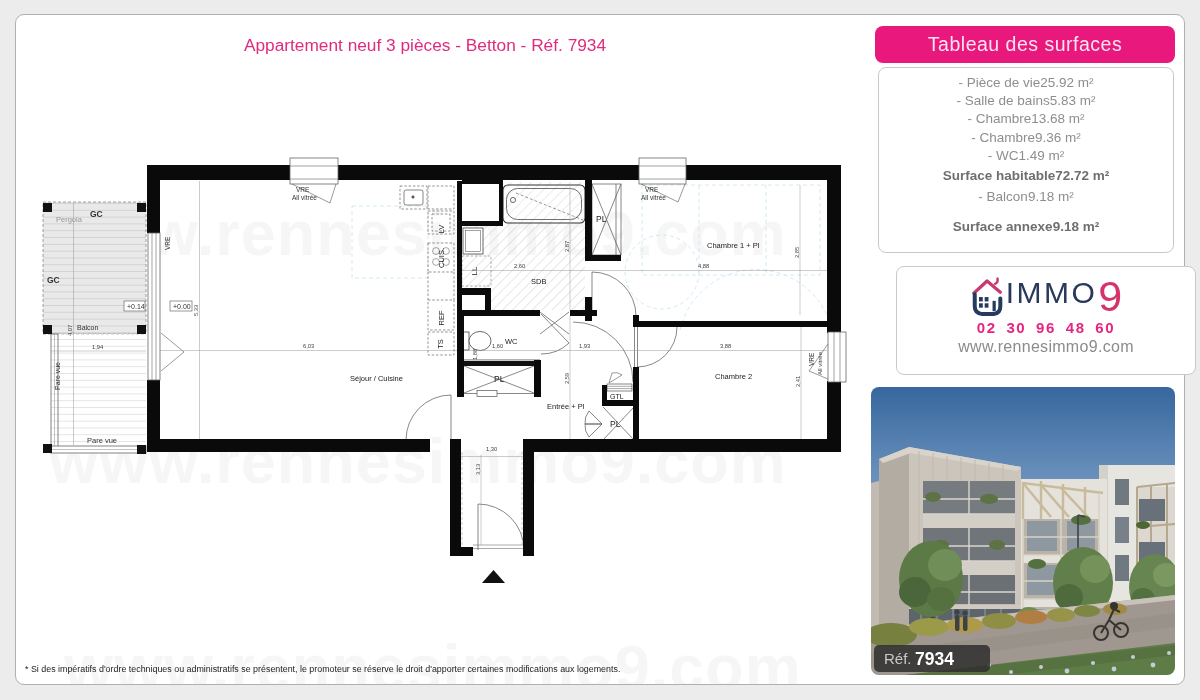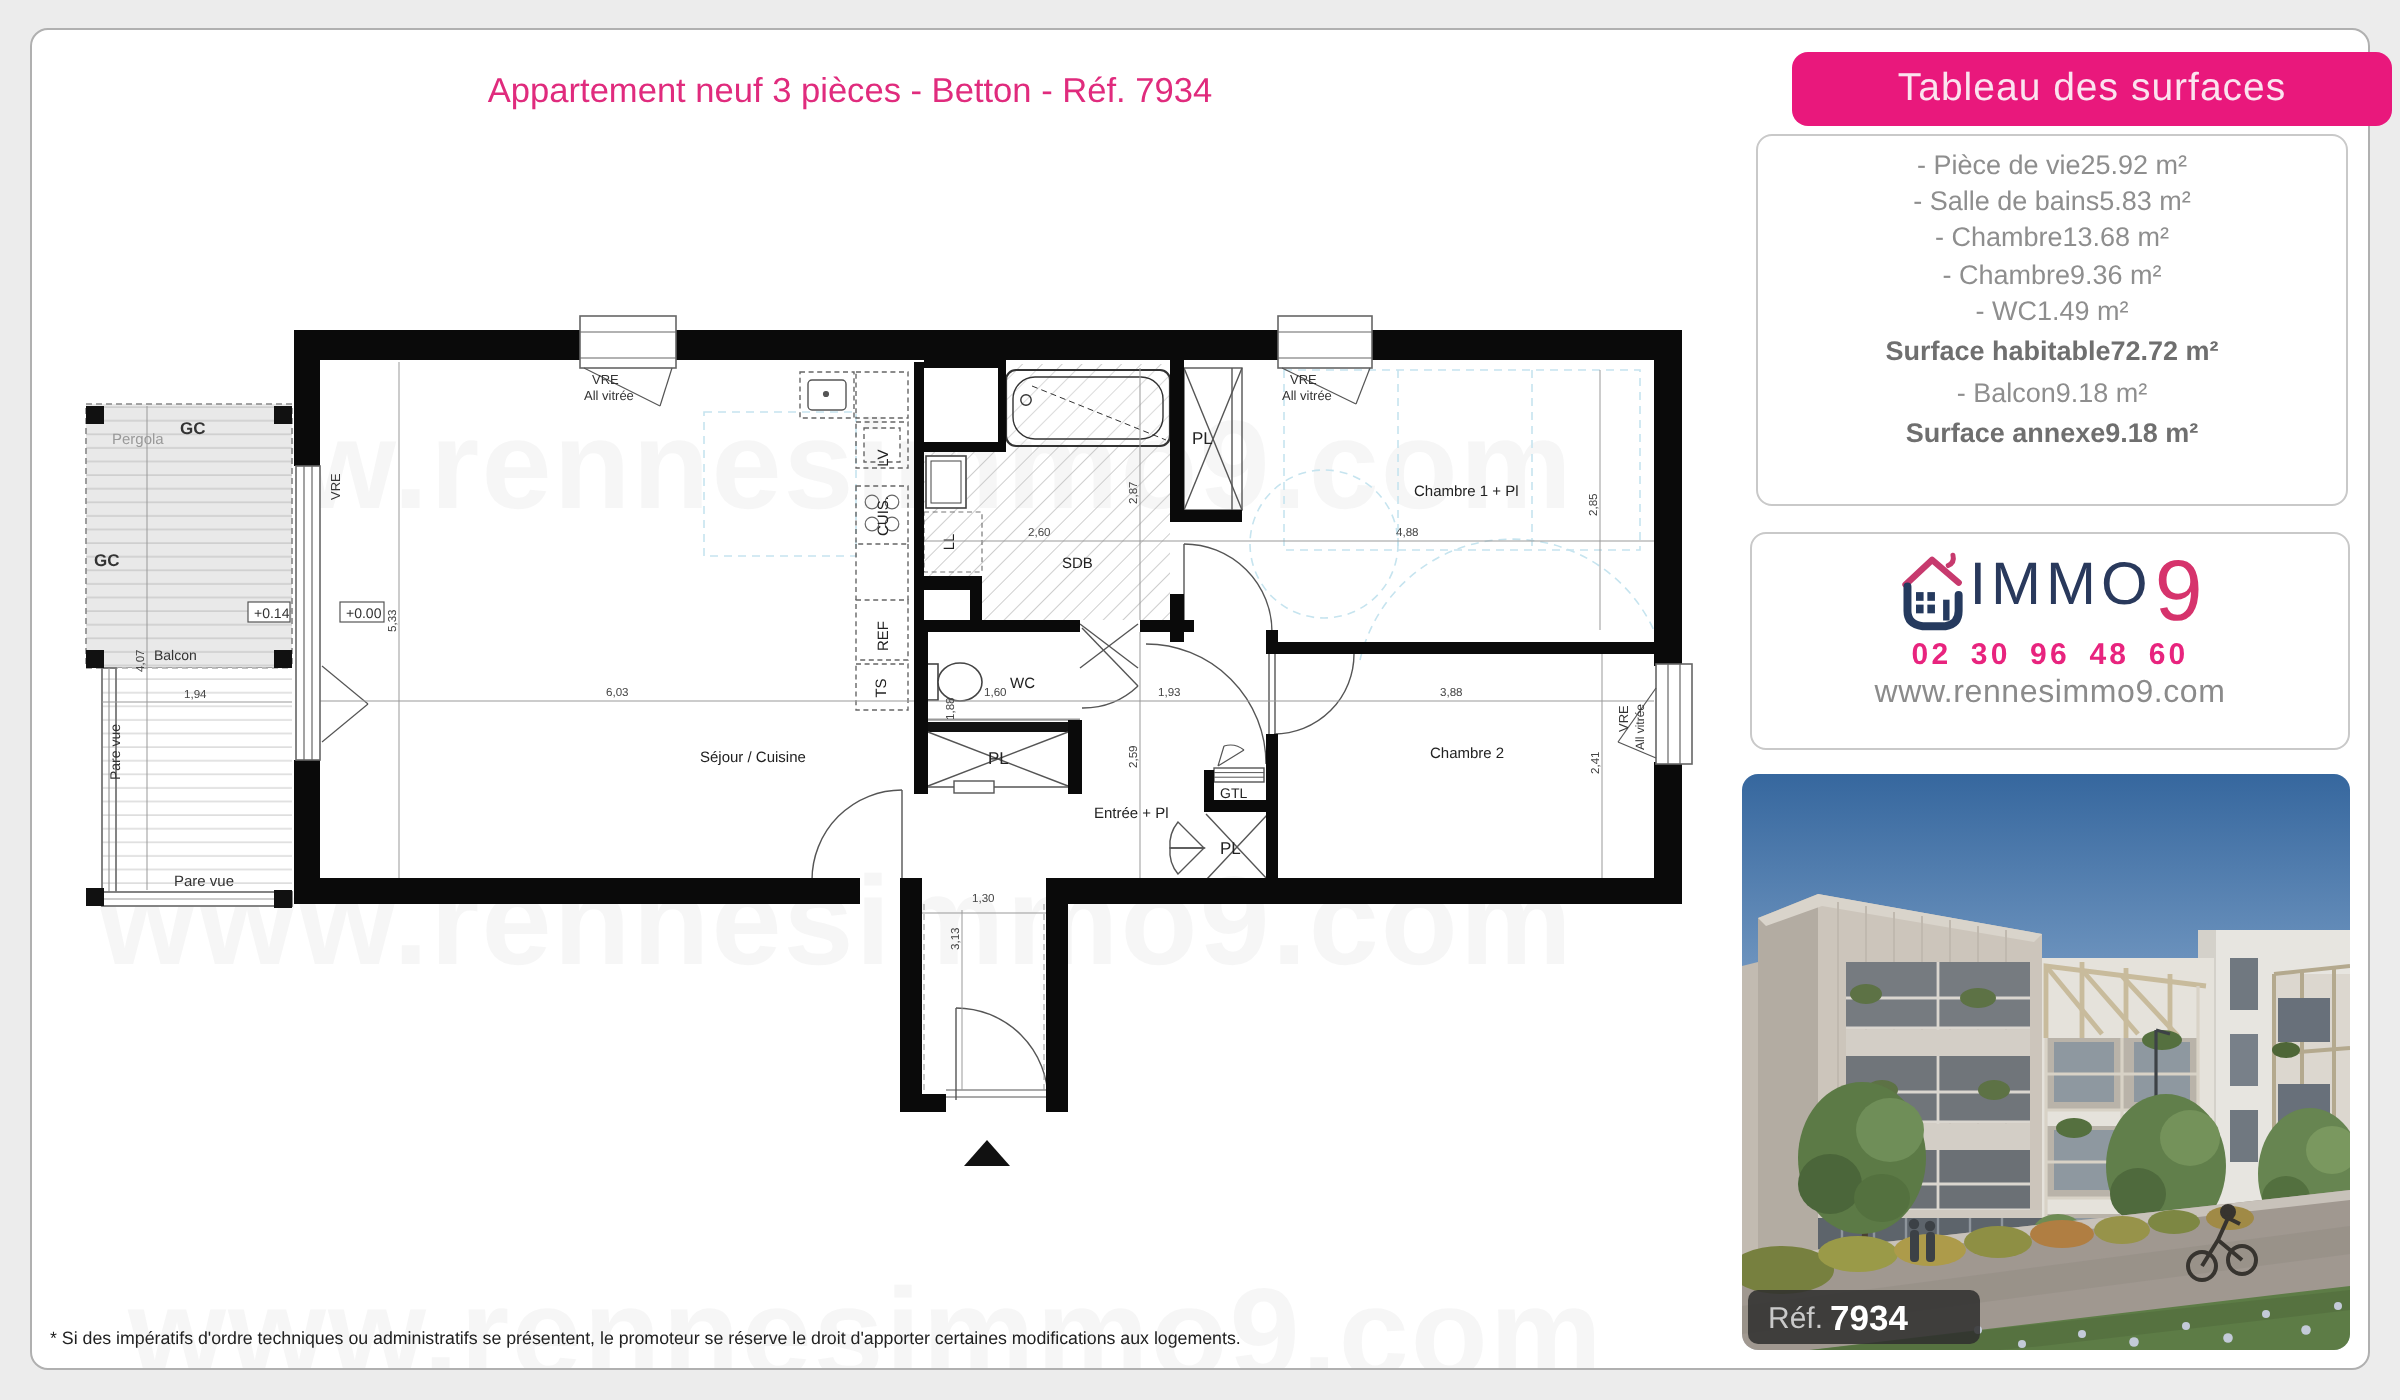--- a/index.html
+++ b/index.html
@@ -1,24 +1,24 @@
 <!DOCTYPE html>
 <html><head>
 <meta charset="utf-8">
 <style>
 html,body{margin:0;padding:0;width:1200px;height:700px;background:#ececec;font-family:"Liberation Sans",sans-serif;overflow:hidden}
 .abs{position:absolute}
 .card{position:absolute;left:15px;top:14px;width:1168px;height:669px;background:#fff;border:1px solid #b0b0b0;border-radius:9px;overflow:hidden}
 .wm{position:absolute;white-space:nowrap;font-weight:bold;font-size:63px;color:rgba(60,60,60,0.047);letter-spacing:1px}
 .title{position:absolute;left:125px;top:35px;width:600px;text-align:center;font-size:17.3px;font-weight:normal;color:#e02b7d}
-.pinkhead{position:absolute;left:896px;top:26px;width:300px;height:37px;background:#e9187c;border-radius:8px;color:#fbe3ef;font-size:19.5px;text-align:center;line-height:37px;letter-spacing:0.5px}
+.pinkhead{position:absolute;left:875px;top:26px;width:300px;height:37px;background:#e9187c;border-radius:8px;color:#fbe3ef;font-size:19.5px;text-align:center;line-height:37px;letter-spacing:0.5px}
 .surfbox{position:absolute;left:878px;top:67px;width:296px;height:186px;border:1px solid #c9c9c9;border-radius:8px;background:#fff;box-sizing:border-box;font-size:13.5px;color:#8e8e8e;padding:6px 11px 0 11px}
 .srow{display:flex;justify-content:center;height:18.2px;line-height:18.2px}
 .sbold{font-weight:bold;color:#6f6f6f}
-.immobox{position:absolute;left:875px;top:266px;width:300px;height:109px;border:1px solid #c9c9c9;border-radius:8px;background:#fff;box-sizing:border-box;text-align:center}
+.immobox{position:absolute;left:896px;top:266px;width:300px;height:109px;border:1px solid #c9c9c9;border-radius:8px;background:#fff;box-sizing:border-box;text-align:center}
 .logorow{height:44px;margin-top:5px;white-space:nowrap}
 .phone{font-size:15px;font-weight:bold;color:#e8247e;letter-spacing:1.6px;word-spacing:4px;margin-top:3px}
 .site{font-size:16px;color:#8b8b8b;margin-top:2px;letter-spacing:0.3px}
 .footnote{position:absolute;left:25px;top:663.5px;font-size:8.9px;color:#222}
 </style>
 </head>
 <body>
 
 <div class="card">
 
@@ -55,21 +55,21 @@
       <span>1.49 m²</span>
     </div>
 <div class="srow sbold" style="margin-top:2px">
       <span>Surface habitable</span>
       <span>72.72 m²</span>
     </div>
 <div class="srow" style="margin-top:2.5px">
       <span>- Balcon</span>
       <span>9.18 m²</span>
     </div>
-<div class="srow sbold" style="margin-top:2px">
+<div class="srow sbold" style="margin-top:12px">
       <span>Surface annexe</span>
       <span>9.18 m²</span>
     </div>
 </div>
 
 <div class="immobox">
 <div class="logorow">
 
 <svg width="36" height="42" viewBox="0 0 38 44" style="vertical-align:-9px">
 <path d="M4 17 L18 4 L32 16" fill="none" stroke="#c73a6e" stroke-width="3.4" stroke-linecap="round" stroke-linejoin="round"></path>

